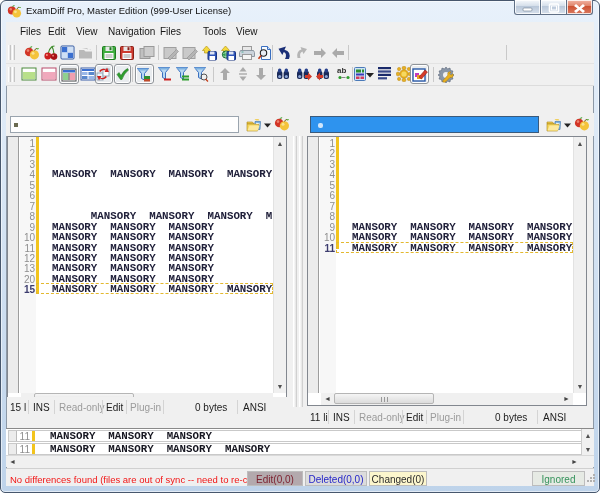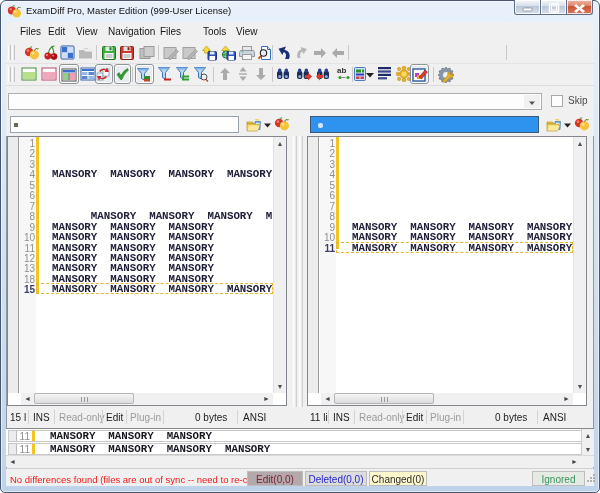--- a/index.html
+++ b/index.html
@@ -72,29 +72,20 @@
  </div>
  <div class="tb" style="top:42px;height:22px;border-bottom:1px solid #dcdcdc">
   <div class="grip" style="left:2px"></div>
       <div class="grip" style="left:6px"></div>
   <div class="sep" style="left:126px"></div>
       <div class="sep" style="left:207px"></div>
   <div class="sep" style="left:266px"></div>
       <div class="sep" style="left:346px"></div>
   <div class="sep" style="left:427px"></div>
  </div>
- <div class="tb" style="top:64px;height:27px">
-  <div class="combo">
-        <div class="cbarrow"><svg width="16" height="13" viewBox="0 0 16 13">
-            <path d="M5 5.5 h6 l-3 3.5 z" fill="#555"></path>
-          </svg></div>
-      </div>
-  <span style="position:absolute;left:545px;top:9px;width:12px;height:12px;border:1px solid #a8a8a8;background:#fdfdfd"></span>
-  <span style="position:absolute;left:562px;top:9px;font-size:10px;color:#4a4a4a">Skip</span>
- </div>
  <div class="tb" style="top:91px;height:23px">
   <div class="hdrfield" style="left:4px;width:229px">
         <span style="position:absolute;left:3px;top:6px;width:4px;height:4px;background:#6a6a50"></span>
       </div>
   <div class="hdrfield" style="left:304px;width:229px;background:#2e93ee;border-color:#3a5a7c">
         <span style="position:absolute;left:7px;top:6px;width:5px;height:5px;border-radius:2px;background:#cfe6fb"></span>
       </div>
  </div>
  <div class="abs" style="left:284px;top:114px;width:17px;height:271px;background:#f0f0f0">
   <div class="abs" style="left:3px;top:0;width:4px;height:100%;background:linear-gradient(90deg,#fbfbfb,#e2e2e2);border-left:1px solid #fff;border-right:1px solid #d0d0d0"></div>
@@ -117,21 +108,21 @@
 <div class="lnum" style="top:84.6px">9</div>
 <div class="txt" style="left:31px;top:83.6px;width:233px;overflow:hidden">  MANSORY  MANSORY  MANSORY</div>
 <div class="lnum" style="top:95.0px">10</div>
 <div class="txt" style="left:31px;top:94.0px;width:233px;overflow:hidden">  MANSORY  MANSORY  MANSORY</div>
 <div class="lnum" style="top:105.5px">11</div>
 <div class="txt" style="left:31px;top:104.5px;width:233px;overflow:hidden">  MANSORY  MANSORY  MANSORY</div>
 <div class="lnum" style="top:115.9px">12</div>
 <div class="txt" style="left:31px;top:114.9px;width:233px;overflow:hidden">  MANSORY  MANSORY  MANSORY</div>
 <div class="lnum" style="top:126.4px">13</div>
 <div class="txt" style="left:31px;top:125.4px;width:233px;overflow:hidden">  MANSORY  MANSORY  MANSORY</div>
-<div class="lnum" style="top:136.8px">18</div>
+<div class="lnum" style="top:136.8px">20</div>
 <div class="txt" style="left:31px;top:135.8px;width:233px;overflow:hidden">  MANSORY  MANSORY  MANSORY</div>
 <div class="lnum cur" style="top:147.3px">15</div>
 <div class="txt" style="left:31px;top:146.3px;width:233px;overflow:hidden">  MANSORY  MANSORY  MANSORY  MANSORY</div>
 <div style="position:absolute;left:28px;right:13px;border:1px dashed #e3b82e;height:11px;top:146.3px"></div>
   <div class="vscroll">
         <div class="varrow" style="top:0">▲</div>
         <div class="varrow" style="bottom:0">▼</div>
       </div>
   <div class="hscroll">
         <span style="position:absolute;left:3px;top:2px;font-size:7px;color:#444">◄</span>
@@ -165,21 +156,21 @@
         <div class="varrow" style="bottom:0">▼</div>
       </div>
   <div class="hscroll">
         <span style="position:absolute;left:3px;top:2px;font-size:7px;color:#444">◄</span>
         <span style="position:absolute;right:3px;top:2px;font-size:7px;color:#444">►</span>
         <div class="hthumb" style="left:13px;width:100px">
           <div class="gdots" style="left:46px"></div>
         </div>
       </div>
  </div>
- <div class="statusbar" style="left:1px;top:385px;width:280px">
+ <div class="statusbar" style="left:1px;top:375px;width:280px">
   <span style="left:3px">15 l</span>
       <i style="left:21px"></i>
       <span style="left:26px">INS</span>
       <i style="left:47px"></i>
   <span class="gray" style="left:52px">Read-only</span>
       <i style="left:95px"></i>
       <span style="left:99px">Edit</span>
       <i style="left:119px"></i>
   <span class="gray" style="left:123px">Plug-in</span>
       <i style="left:156px"></i>

